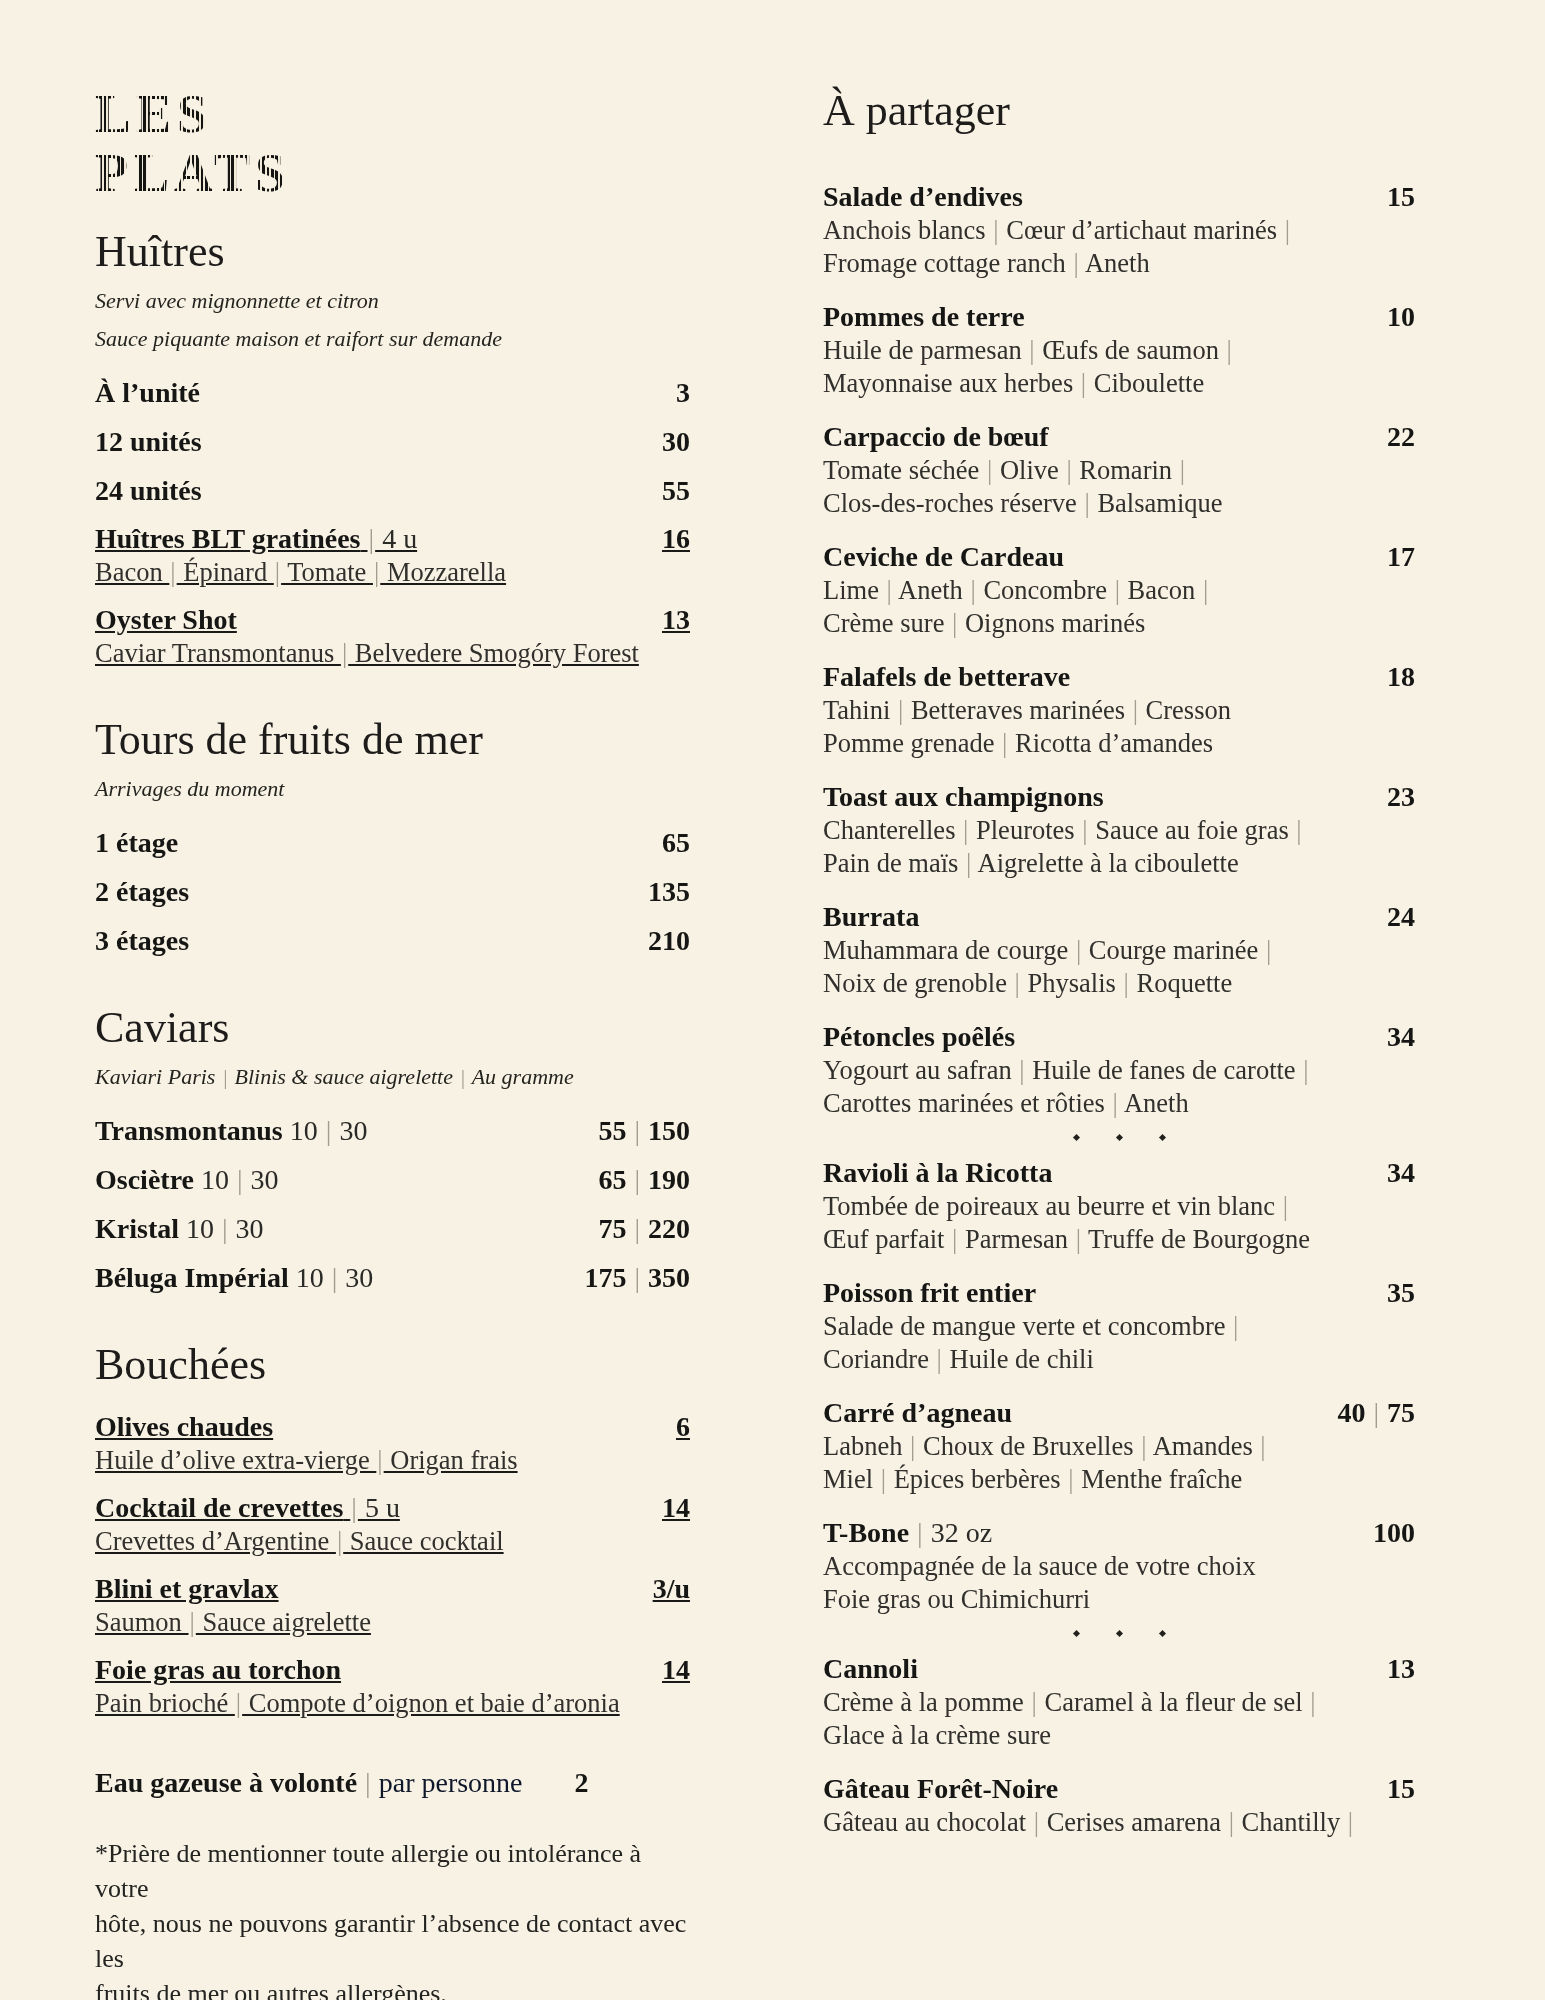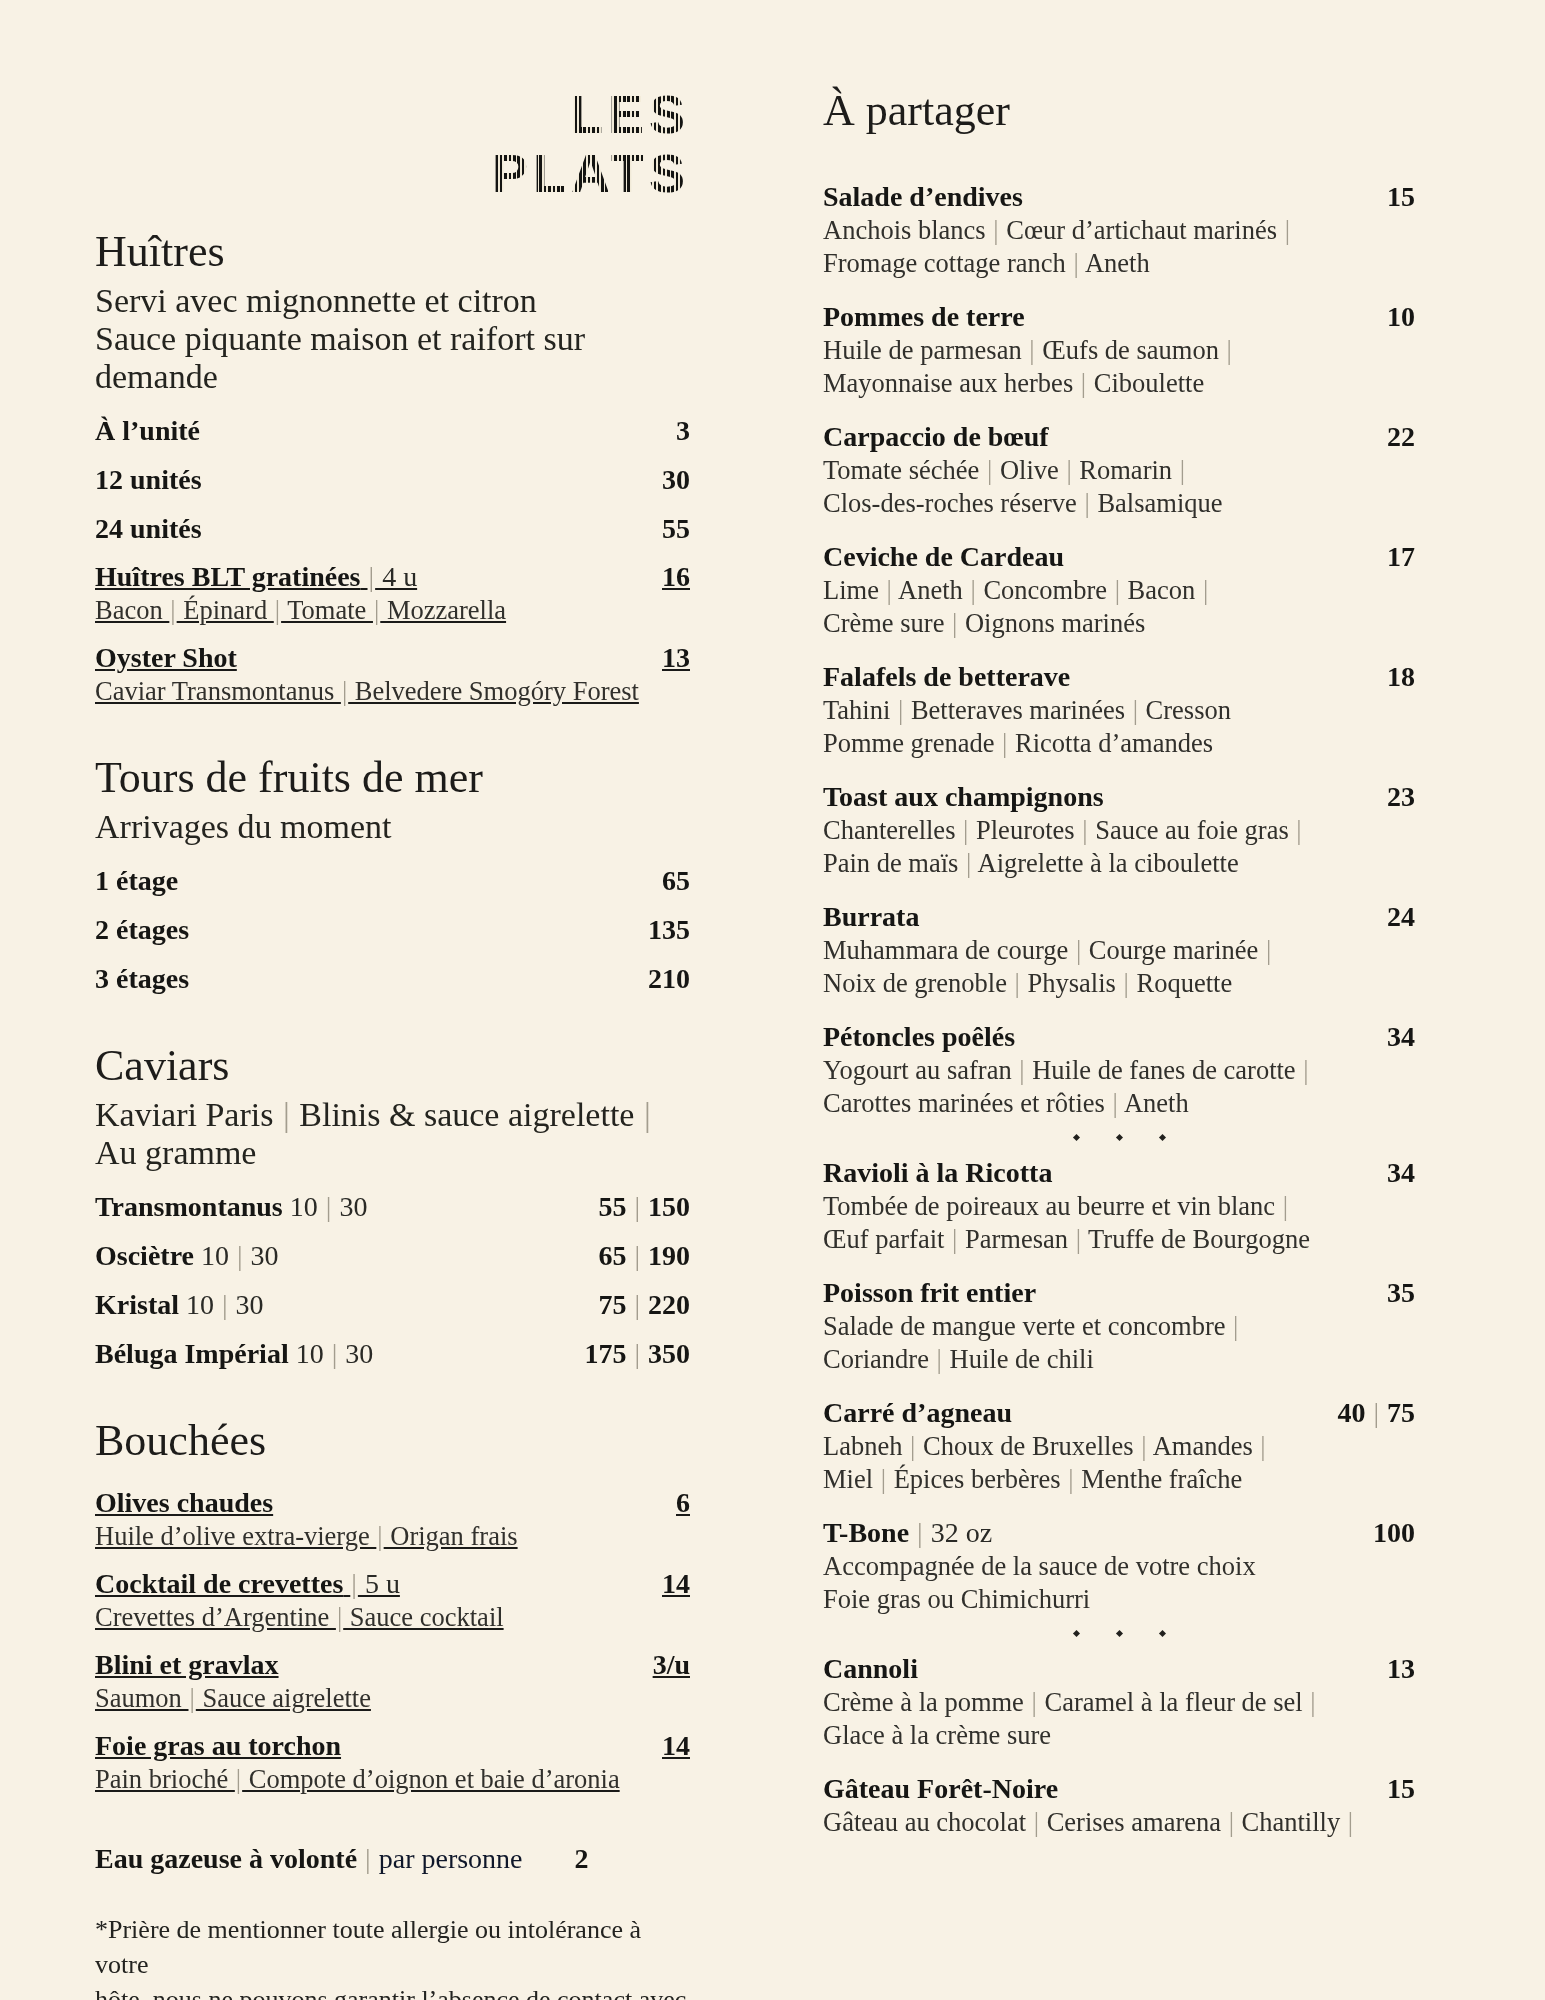--- a/index.html
+++ b/index.html
@@ -8,22 +8,22 @@
     background:#F8F2E5;
     font-family:"Liberation Serif", serif;
     color:#1A1A18;
   }
   .page{position:relative;width:1545px;height:2000px;}
   .col{position:absolute;top:85px;}
   .col-left{left:95px;width:595px;}
   .col-right{left:823px;width:592px;}
 
   .menu-title{
-    text-align:right;
-    font-family:Liberation Sans, sans-serif;
+    text-align:left;
+    font-family:Liberation Serif, serif;
     font-weight:700;
     font-size:54px;
     line-height:1.1;
     letter-spacing:5px;
     color:#141414;
     margin:0 0 0 0;
   }
   @supports ((-webkit-background-clip: text)){
     .menu-title{
       background:repeating-linear-gradient(90deg,#141412 0 2.6px,#f1ead8 2.6px 4.4px);
@@ -36,21 +36,22 @@
   h2{
     font-size:44px;
     font-weight:400;
     line-height:1.16;
     margin:44px 0 0 0;
     color:#1D1C1A;
   }
   h2.first{margin-top:22px;}
   .subtitle{
     margin-top:5px;
-    font-size:34px;
+    font-style:italic;
+    font-size:22px;
     line-height:38px;
     color:#24241F;
   }
 
   .row{
     display:flex;justify-content:space-between;align-items:baseline;
     font-size:28px;line-height:34px;
   }
   .price-row{margin-top:15px;}
   .price-row.gap{margin-top:18px;}

